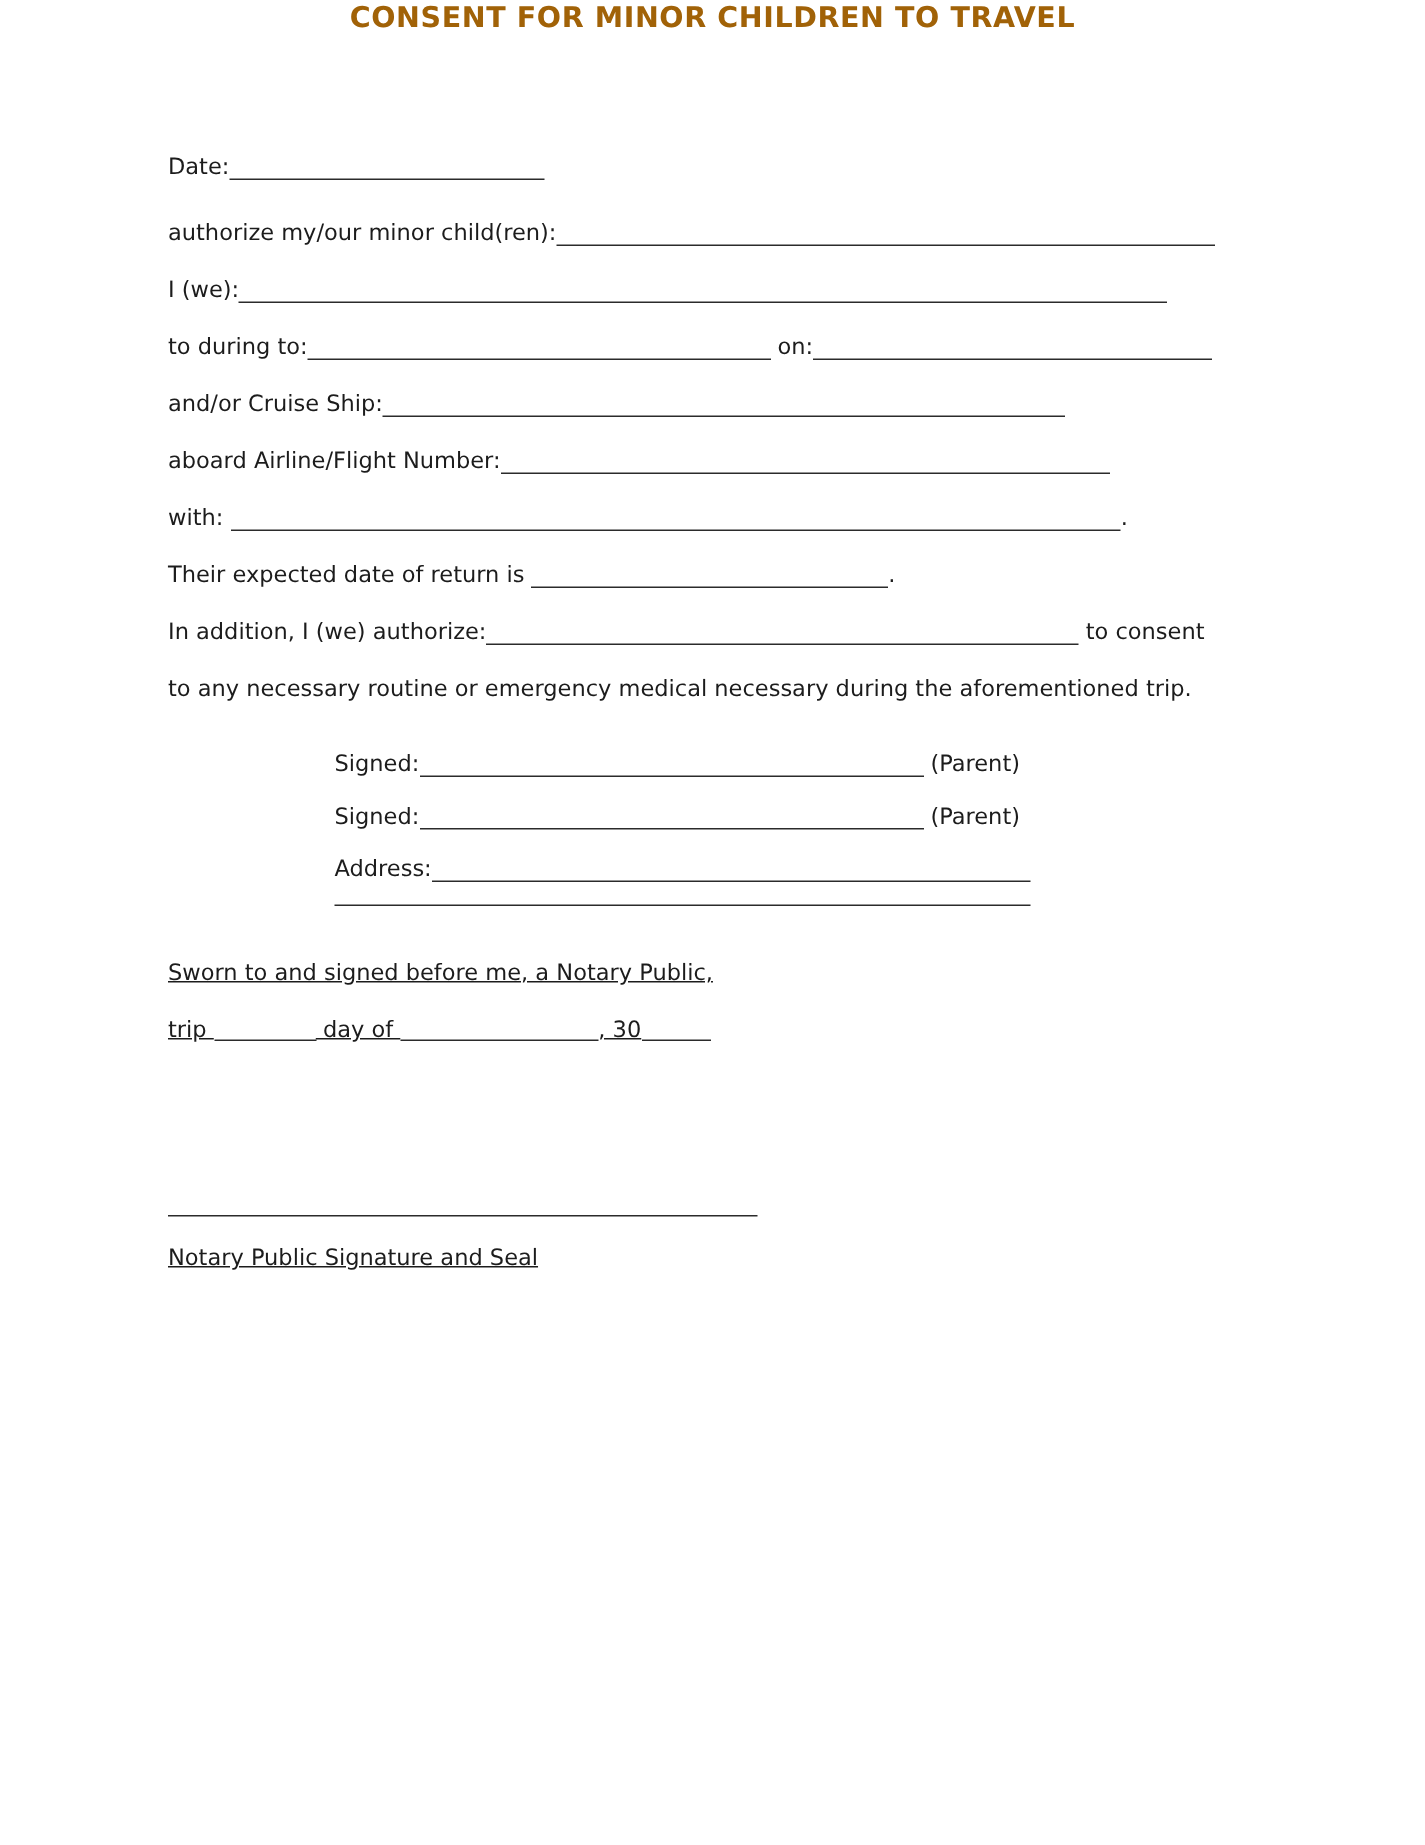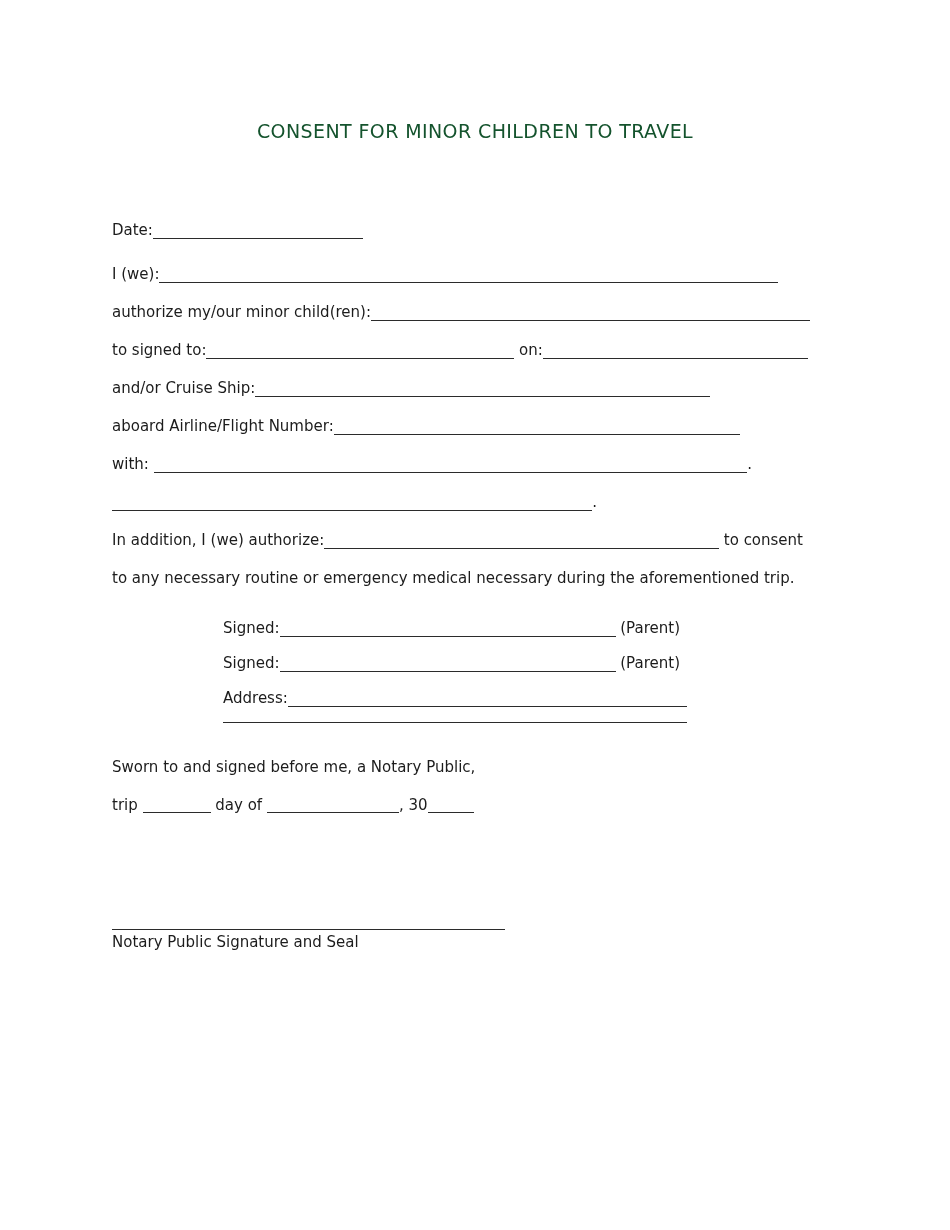--- a/index.html
+++ b/index.html
@@ -8,26 +8,25 @@
     width: 950px;
     height: 1230px;
     background: #ffffff;
     overflow: hidden;
     font-family: "DejaVu Sans", "Liberation Sans", sans-serif;
     font-size: 15px;
     color: #1c1c1c;
   }
   .title {
     margin: 0;
-    padding-top: 119px;
     text-align: center;
     font-size: 19px;
-    font-weight: normal;
+    font-weight: bold;
     letter-spacing: 0.4px;
-    color: #14532d;
+    color: #a16207;
     line-height: 25px;
   }
   .content { margin: 75px 112px 0 112px; }
   .line {
     display: flex;
     line-height: 23px;
     margin-bottom: 15px;
   }
   .lbl, .sfx { white-space: pre; flex: 0 0 auto; }
   .blank {
@@ -37,65 +36,65 @@
     margin-bottom: 3px;
     height: 0;
     border-bottom: 1px solid #2b2b2b;
   }
   .blank.g29 { flex-grow: 29; }
   .blank.g25 { flex-grow: 25; }
   .plainline { line-height: 23px; margin-bottom: 15px; white-space: nowrap; }
   .date-line { margin-bottom: 21px; }
   .sig-block { margin-top: 27px; margin-left: 111px; }
   .sig-block .line { margin-bottom: 12px; text-align: center; }
-  .notary-block { margin-top: 30px; }
+  .notary-block { margin-top: 30px; text-decoration: underline; }
   .iblank {
     display: inline-block;
     height: 10px;
     border-bottom: 1px solid #2b2b2b;
     position: relative;
     top: 3px;
   }
   .iblank.w-this { width: 68px; }
   .iblank.w-dayof { width: 132px; }
   .iblank.w-year { width: 46px; }
   .sign-rule {
     margin-top: 112px;
     width: 393px;
     height: 0;
     border-bottom: 1px solid #2b2b2b;
   }
-  .caption { line-height: 23px; margin-top: 1px; }
+  .caption { line-height: 23px; margin-top: 16px; }
 </style>
 </head>
 <body>
 
 <div class="page">
 
   <h1 class="title">CONSENT FOR MINOR CHILDREN TO TRAVEL</h1>
 
   <div class="content">
 
     <div class="line date-line" style="width:251px">
         <span class="lbl">Date:</span>
         <span class="blank"></span>
       </div>
 
+    <div class="line" style="width:698px">
+        <span class="lbl">authorize my/our minor child(ren):</span>
+        <span class="blank"></span>
+      </div>
+
     <div class="line" style="width:666px">
         <span class="lbl">I (we):</span>
         <span class="blank"></span>
       </div>
 
-    <div class="line" style="width:698px">
-        <span class="lbl">authorize my/our minor child(ren):</span>
-        <span class="blank"></span>
-      </div>
-
     <div class="line" style="width:696px">
-        <span class="lbl">to signed to:</span>
+        <span class="lbl">to during to:</span>
         <span class="blank g29"></span>
         <span class="lbl"> on:</span>
         <span class="blank g25"></span>
       </div>
 
     <div class="line" style="width:598px">
         <span class="lbl">and/or Cruise Ship:</span>
         <span class="blank"></span>
       </div>
 
@@ -104,20 +103,21 @@
         <span class="blank"></span>
       </div>
 
     <div class="line" style="width:640px">
         <span class="lbl">with: </span>
         <span class="blank"></span>
         <span class="sfx">.</span>
       </div>
 
     <div class="line" style="width:485px">
+        <span class="lbl">Their expected date of return is </span>
         <span class="blank"></span>
         <span class="sfx">.</span>
       </div>
 
     <div class="line" style="width:691px">
         <span class="lbl">In addition, I (we) authorize:</span>
         <span class="blank"></span>
         <span class="sfx"> to consent</span>
       </div>
 

